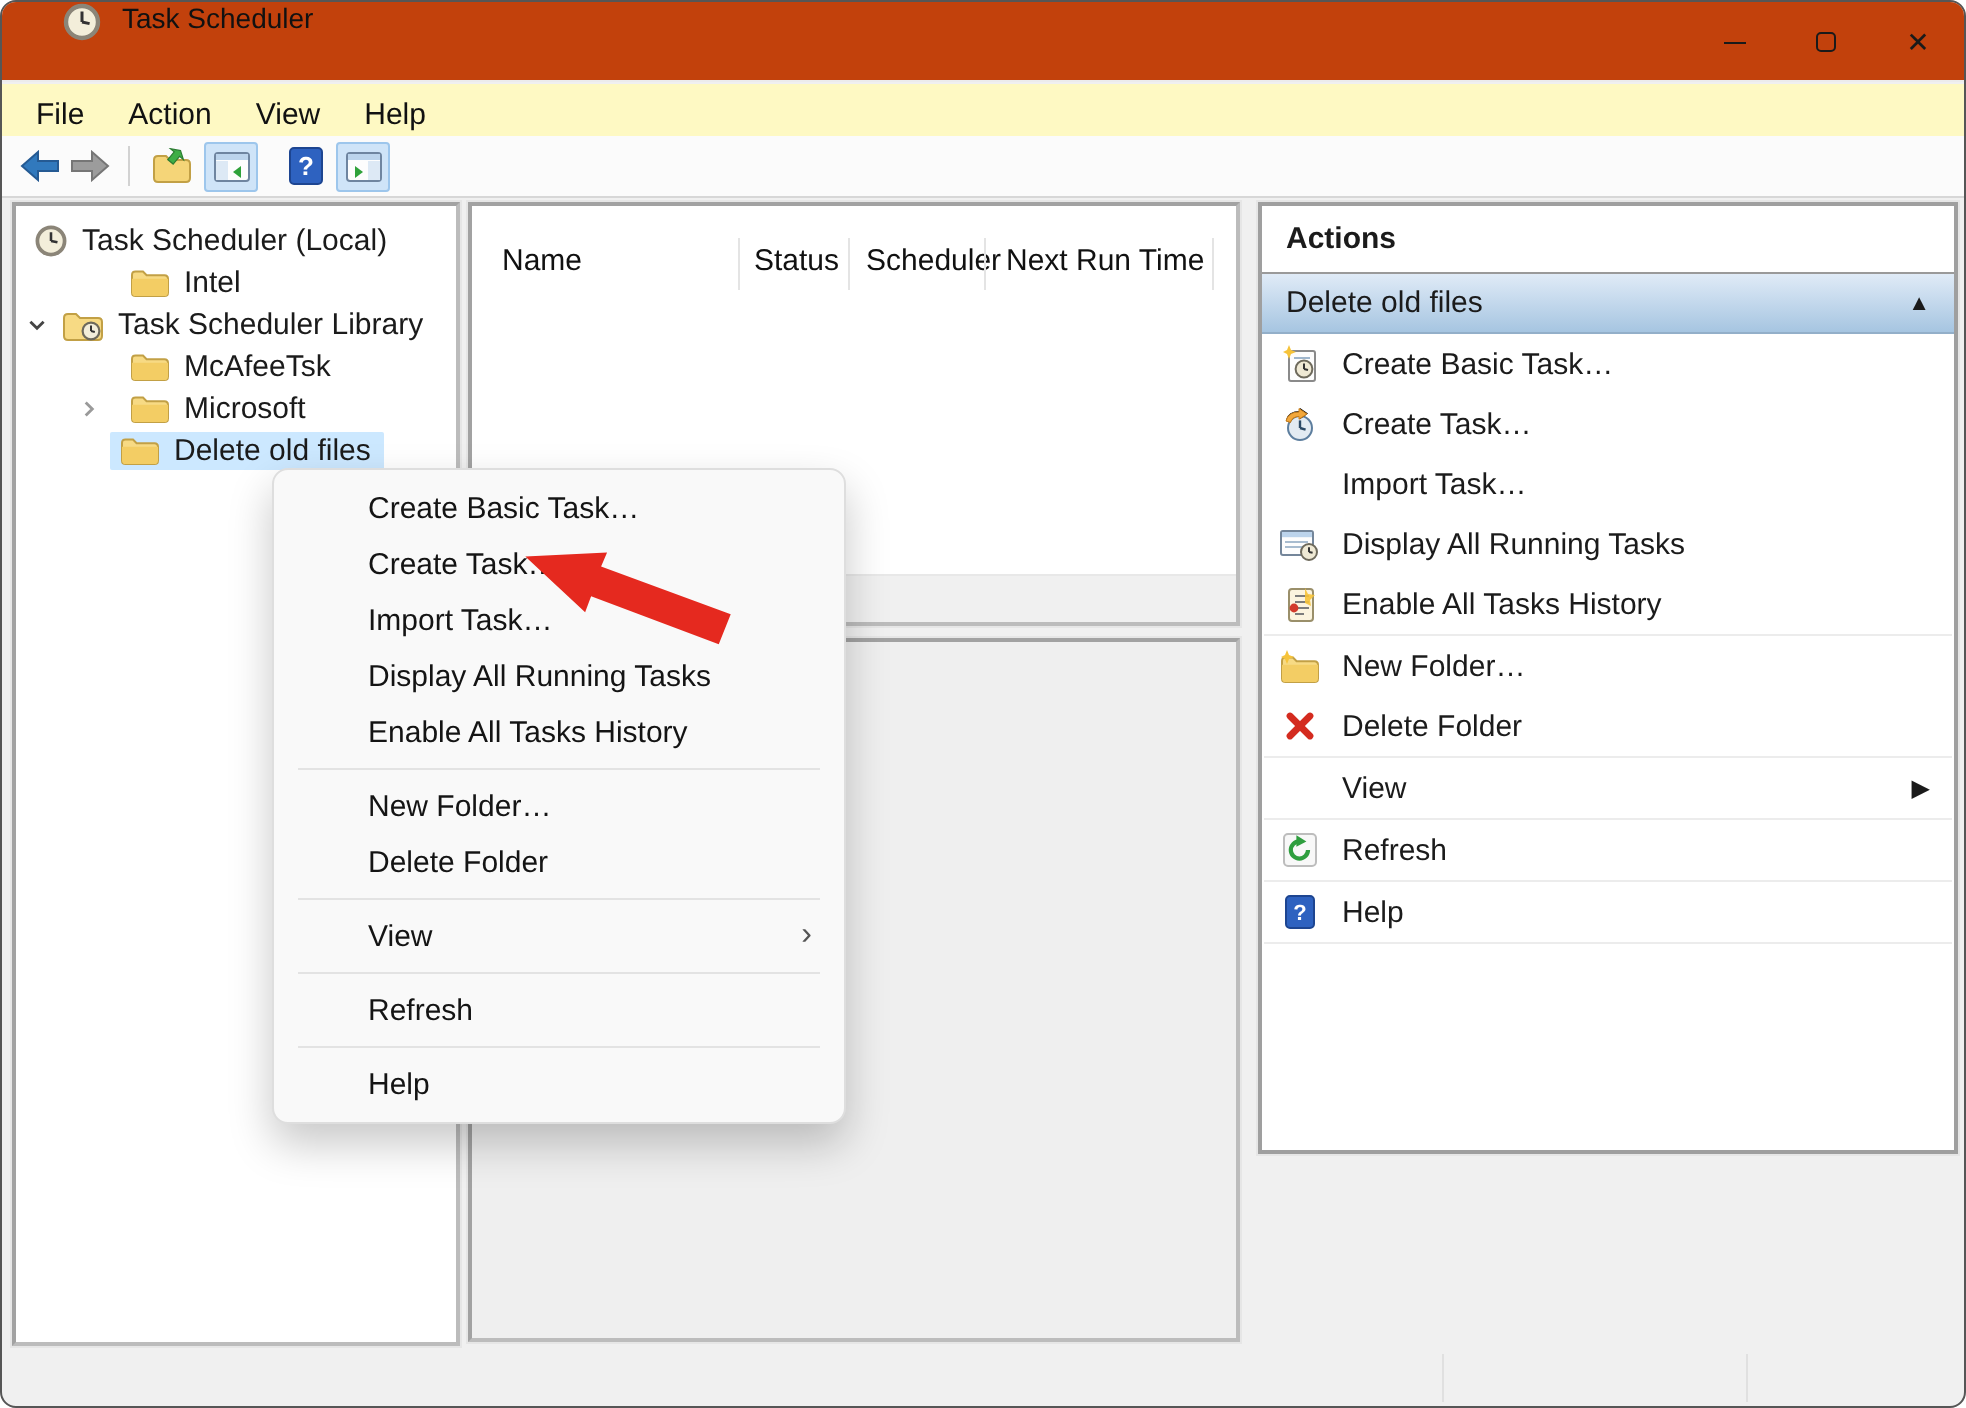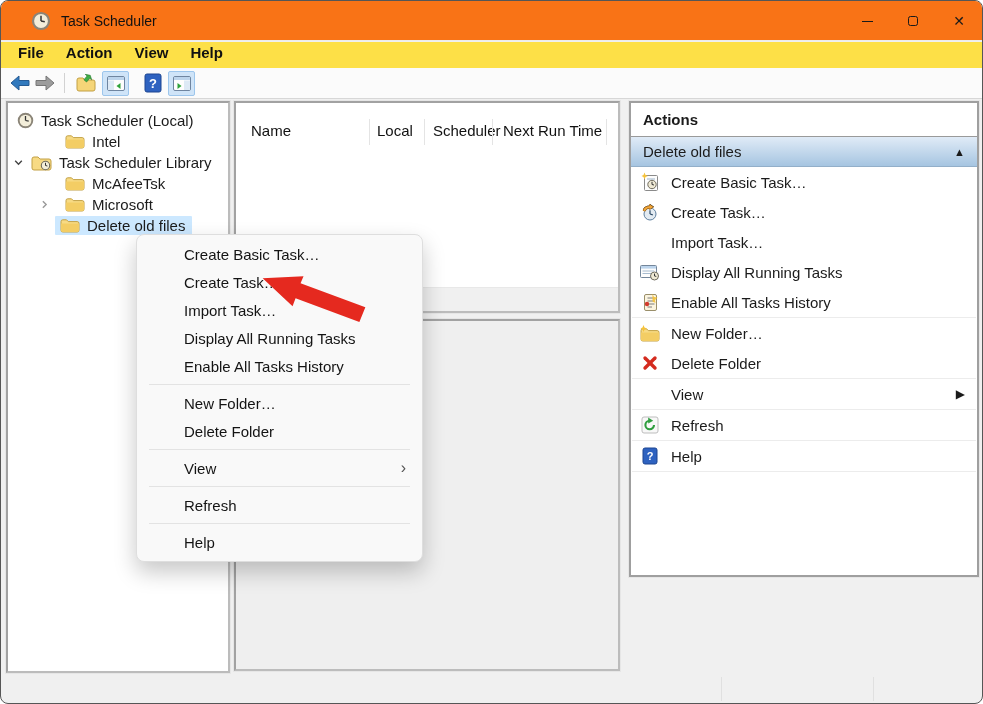--- a/index.html
+++ b/index.html
@@ -1,33 +1,33 @@
 <!DOCTYPE html>
 <html><head>
 <meta charset="utf-8">
 <style>
   * { margin:0; padding:0; box-sizing:border-box; }
   body { background:#ffffff; font-family:"Liberation Sans", sans-serif; }
   .window { position:relative; width:983px; height:704px; background:#f0f0f0;
             border:1px solid #565656; border-radius:8px; overflow:hidden; color:#1b1b1b; }
 
   
-  .titlebar { position:absolute; left:0; top:0; width:100%; height:40px; background:#f97316;
-              display:flex; align-items:center; border-bottom:1px solid #ececec; }
+  .titlebar { position:absolute; left:0; top:0; width:100%; height:40px; background:#c2410c;
+              display:flex; border-bottom:1px solid #ececec; }
   .titlebar .app-ic { margin-left:30px; }
   .titlebar .title { margin-left:10px; font-size:14px; color:#111; }
   .win-controls { position:absolute; right:0; top:0; height:40px; display:flex; }
   .wc { width:46px; height:40px; display:flex; align-items:center; justify-content:center; }
   .min-glyph { width:11px; height:1px; background:#1a1a1a; display:block; }
   .max-glyph { width:10px; height:10px; border:1.2px solid #1a1a1a; border-radius:2.5px; display:block; }
   .close-glyph { font-size:14px; color:#1a1a1a; }
 
   
-  .menubar { position:absolute; left:0; top:41px; width:100%; height:26px; background:#fde047;
-             display:flex; align-items:flex-start; padding-left:6px;font-weight:bold; }
+  .menubar { position:absolute; left:0; top:41px; width:100%; height:26px; background:#fef9c3;
+             display:flex; align-items:flex-end; padding-left:6px; }
   .menu-item { font-size:15px; padding:2px 11px; color:#111; }
 
   
   .toolbar { position:absolute; left:0; top:67px; width:100%; height:31px; background:#fbfbfb;
              border-bottom:1px solid #d7d7d7; }
   .tb { position:absolute; display:flex; align-items:center; justify-content:center; }
   .tb.active { background:#cfe4f8; border:1px solid #9dc6ec; border-radius:2px; }
   .tb-sep { position:absolute; width:1px; height:20px; background:#d2d2d2; top:5px; }
 
   
@@ -206,21 +206,21 @@
           <path d="M1 5.4 L19 5.4 L19 12.2 Q19 14 17.2 14 L2.8 14 Q1 14 1 12.2 Z" fill="#f3cd64"></path>
         </svg>
         <span class="tree-label">Delete old files</span>
       </span>
     </div>
   </div>
 
   <div class="panel3d" style="left:233px; top:100px; width:386px; height:212px;">
     <div class="list-header">
       <span class="col-label" style="left:15px;">Name</span>
-      <span class="col-label" style="left:141px;">Local</span>
+      <span class="col-label" style="left:141px;">Status</span>
       <span class="col-label" style="left:197px;">Scheduler</span>
       <span class="col-label" style="left:267px;">Next Run Time</span>
       <span class="col-sep" style="left:133px;"></span>
       <span class="col-sep" style="left:188px;"></span>
       <span class="col-sep" style="left:256px;"></span>
       <span class="col-sep" style="left:370px;"></span>
     </div>
     <div class="hscroll"></div>
   </div>
 

